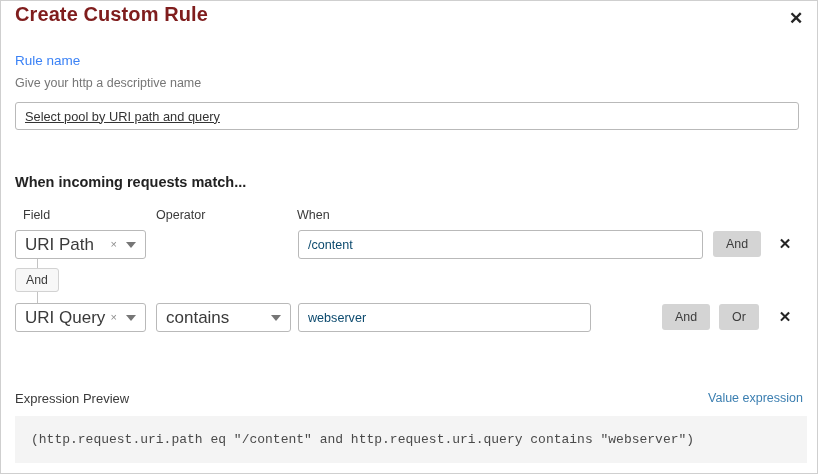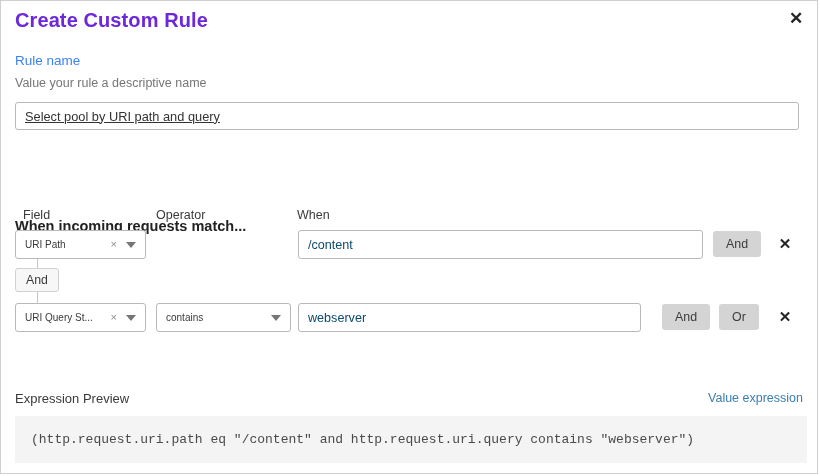--- a/index.html
+++ b/index.html
@@ -19,24 +19,24 @@
     border: 1px solid #cfcfcf;
     background: #ffffff;
     box-sizing: border-box;
     overflow: hidden;
   }
 
   
   .dialog-title {
     position: absolute;
     left: 14px;
-    top: 8px;
+    top: 2px;
     font-size: 20px;
     font-weight: bold;
-    color: #6d28d9;
+    color: #7f1d1d;
     letter-spacing: 0.1px;
   }
   .close-btn {
     position: absolute;
     right: 9px;
     top: 5px;
     width: 24px;
     height: 24px;
     display: flex;
     align-items: center;
@@ -84,21 +84,20 @@
   .rule-name-input::placeholder { color: #9a9a9a; }
 
   
   .section-heading {
     position: absolute;
     left: 14px;
     top: 173px;
     font-size: 14.5px;
     font-weight: bold;
     color: #222222;
-    margin-top: 44px;
   }
 
   
   .col-head {
     position: absolute;
     top: 207px;
     font-size: 12.5px;
     color: #3a3a3a;
   }
   .col-head.field { left: 22px; text-align: right; }
@@ -122,21 +121,21 @@
     border: 1px solid #b9b9b9;
     border-radius: 3px;
     background: #fff;
     display: flex;
     align-items: center;
     cursor: pointer;
     user-select: none;
   }
   .select-box .sel-text {
     flex: 1;
-    font-size: 10px;
+    font-size: 17px;
     color: #3a3a3a;
     padding-left: 9px;
     white-space: nowrap;
     overflow: hidden;
   }
   .clear-x {
     font-size: 11px;
     color: #8d8d8d;
     padding: 0 4px;
     cursor: pointer;
@@ -160,21 +159,21 @@
     box-sizing: border-box;
     border: 1px solid #b9b9b9;
     border-radius: 3px;
     background: #fff;
     padding: 0 9px;
     font-size: 12.6px;
     color: #0c4a6e;
     font-family: "Liberation Sans", sans-serif;
   }
   .value-input.v1 { left: 297px; width: 405px; }
-  .value-input.v2 { left: 297px; width: 343px; }
+  .value-input.v2 { left: 297px; width: 293px; }
 
   .logic-btn {
     position: absolute;
     height: 26px;
     top: 1px;
     box-sizing: border-box;
     background: #d4d4d4;
     border: none;
     border-radius: 3px;
     font-size: 12.4px;
@@ -273,21 +272,21 @@
 </style>
 </head>
 <body>
 
 <div id="dialog">
 
   <div class="dialog-title">Create Custom Rule</div>
   <button class="close-btn">✕</button>
 
   <div class="field-label" style="top:52px">Rule name</div>
-  <div class="field-sublabel" style="top:75px">Value your rule a descriptive name</div>
+  <div class="field-sublabel" style="top:75px">Give your http a descriptive name</div>
   <input class="rule-name-input" type="text" value="Select pool by URI path and query" style="">
 
   <div class="section-heading">When incoming requests match...</div>
 
   <div class="col-head field">Field</div>
   <div class="col-head operator">Operator</div>
   <div class="col-head value">When</div>
 
   <div class="cond-row row1">
     <div class="select-box field-select">

